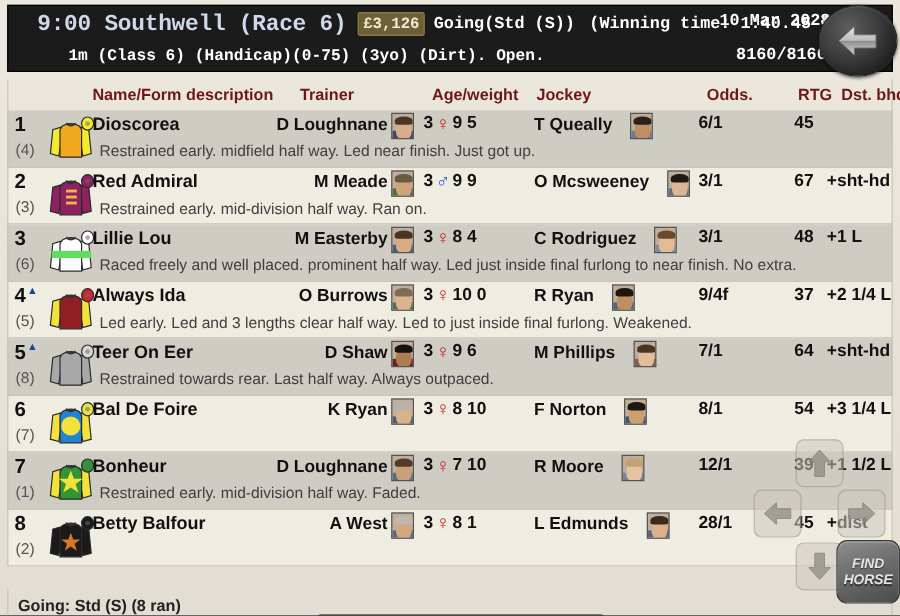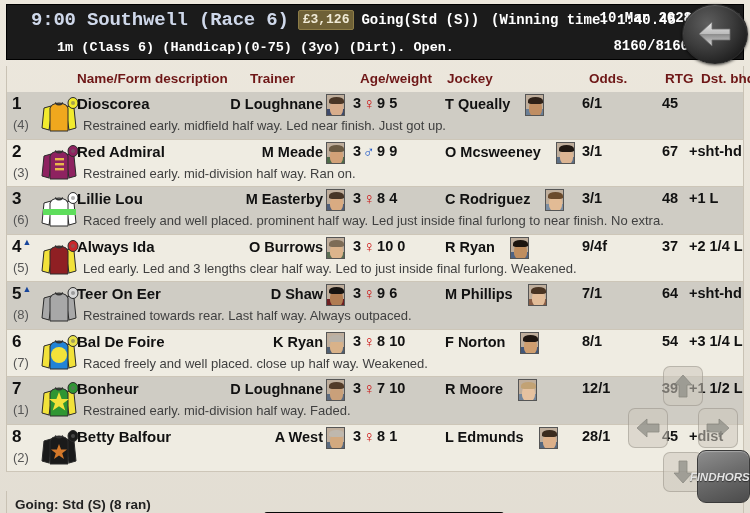--- a/index.html
+++ b/index.html
@@ -278,21 +278,21 @@
   #find-horse {
     position: absolute;
     left: 697px; top: 450px;
     width: 53px; height: 53px;
     border-radius: 9px;
     background: linear-gradient(160deg, #8e8e8e 0%, #6d6d6d 45%, #4b4b4b 100%);
     border: 1px solid #3a3a3a;
     box-shadow: inset 0 1px 1px rgba(255,255,255,0.3);
     color: #e4e4e4;
     font-size: 11.5px; font-weight: bold; font-style: italic;
-    display: flex; flex-direction: row;
+    display: flex; flex-direction: column;
     align-items: center; justify-content: center;
     line-height: 14px;
     text-shadow: 0 1px 1px rgba(0,0,0,0.55);
     cursor: pointer;
   }
 </style>
 </head>
 <body>
 
 <div id="app">
@@ -548,21 +548,20 @@
             <path d="M12 12 L5 14 L3 34 L10 36 L13 17 Z" fill="#f2e23a" stroke="#2a2a2a" stroke-width="1"></path>
             <path d="M28 12 L35 14 L37 34 L30 36 L27 17 Z" fill="#f2e23a" stroke="#2a2a2a" stroke-width="1"></path>
             <path d="M13 11 Q20 7 27 11 L29 14 L29 37 L11 37 L11 14 Z" fill="#2183d6" stroke="#2a2a2a" stroke-width="1"></path>
             <path d="M16 10 Q20 13 24 10 L24 8 Q20 11 16 8 Z" fill="#333"></path>
             <circle cx="20" cy="23" r="8" fill="#f2e23a"></circle>
             <ellipse cx="34" cy="9" rx="5" ry="5.5" fill="#e9e24a" stroke="#2a2a2a" stroke-width="1"></ellipse>
             <circle cx="34" cy="9" r="2" fill="#6a6a6a" opacity="0.55"></circle>
           </svg>
         </div>
         <div class="horse">Bal De Foire</div>
-        <div class="comment">Raced freely and well placed. close up half way. Weakened.</div>
         <div class="trainer-wrap">
           <span class="trainer-name">K Ryan</span>
           <div class="mug">
             <div class="body" style="background:#4f5f72"></div>
             <div class="face" style="background:#d9b289"></div>
             <div class="hair" style="background:#b9b2a8"></div>
           </div>
         </div>
         <div class="agew">
           <span>3</span>

